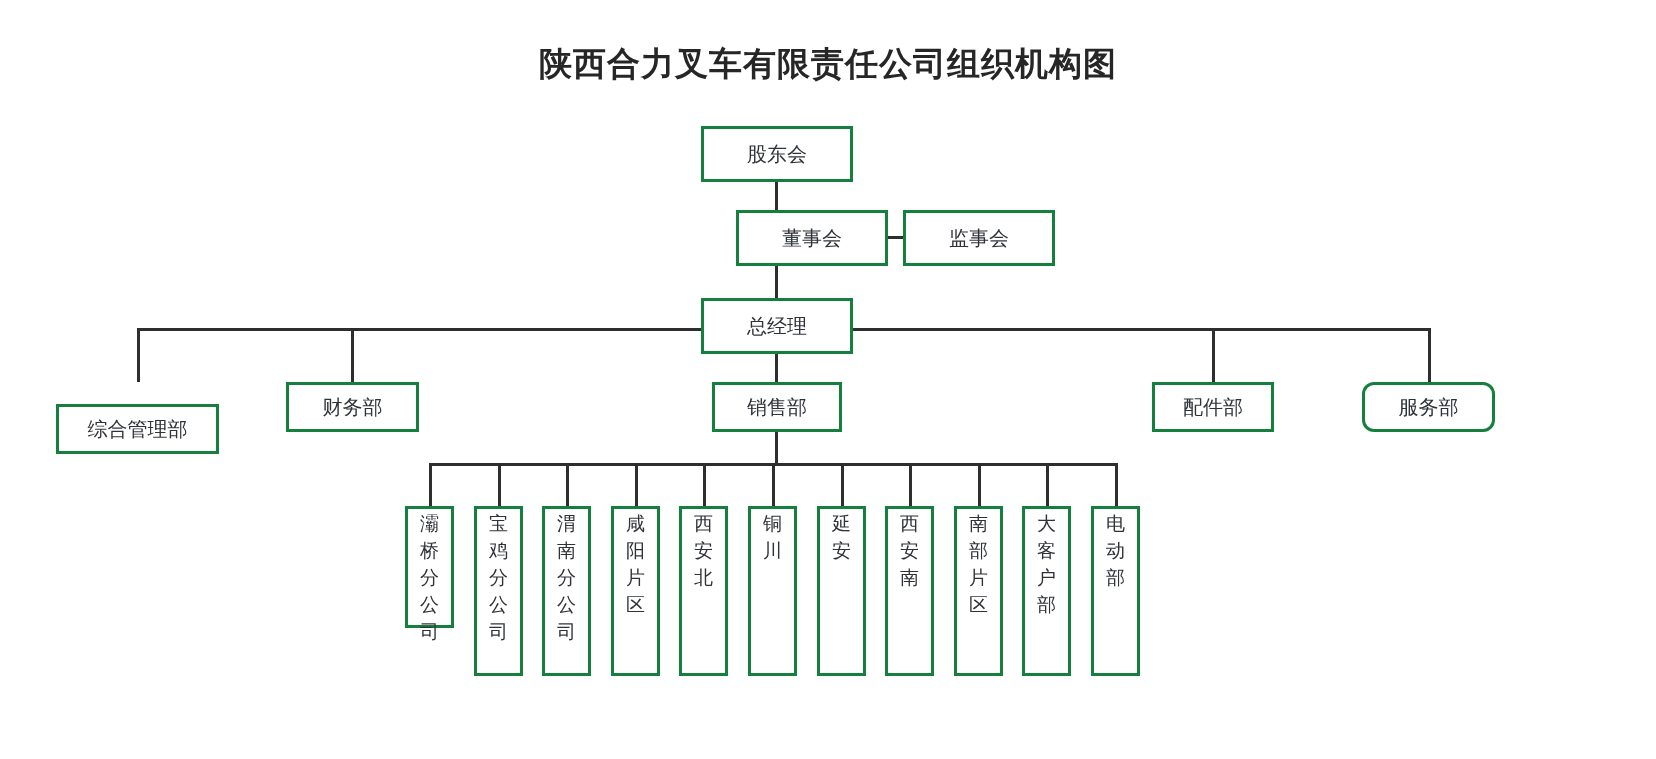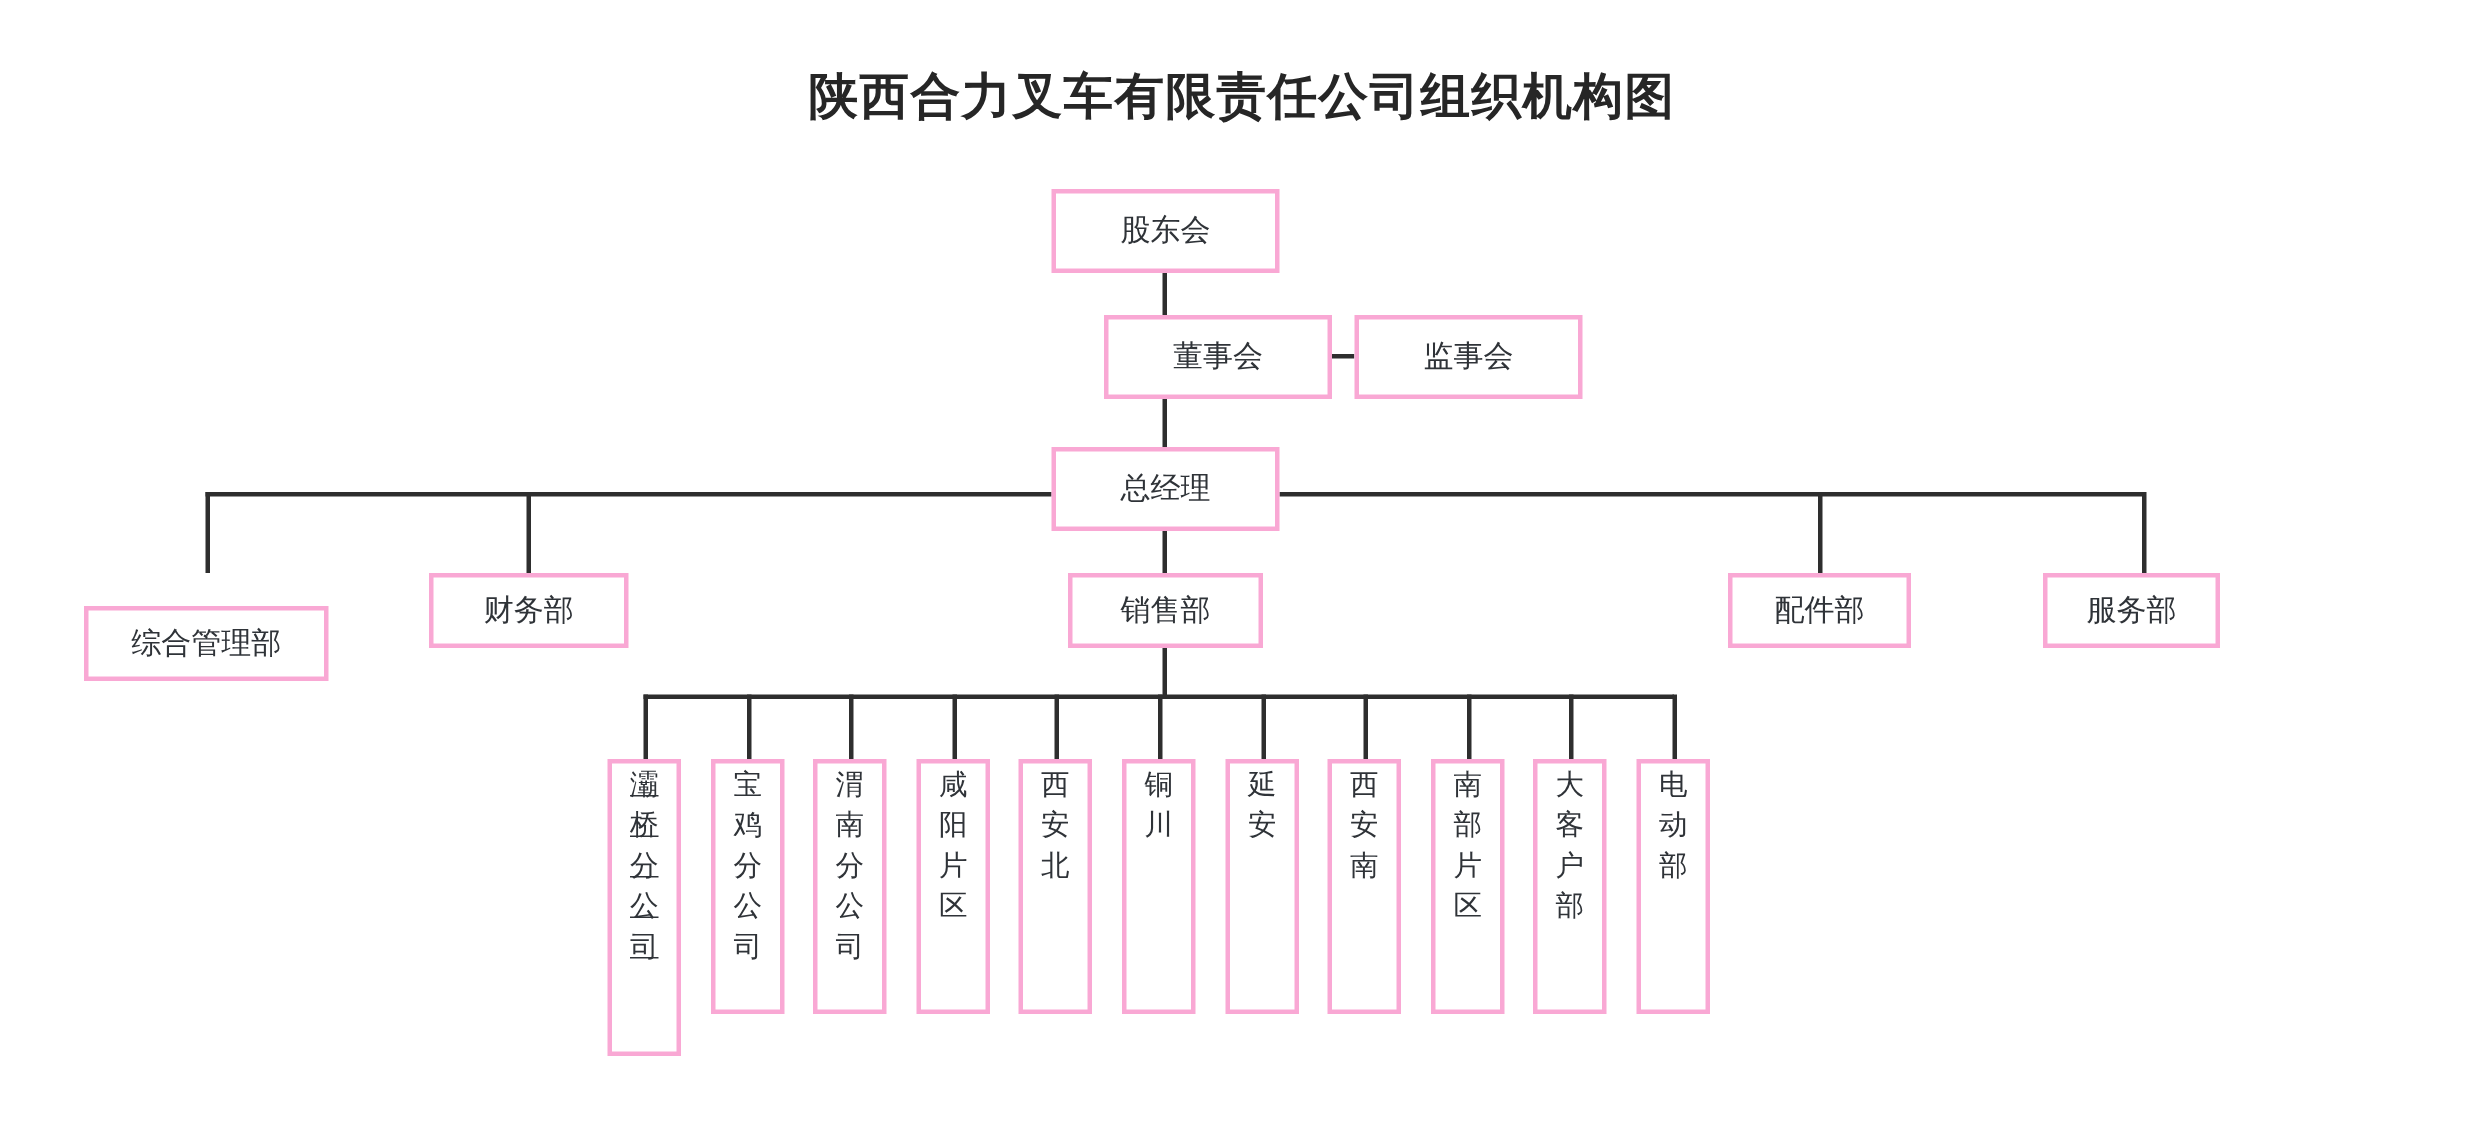--- a/index.html
+++ b/index.html
@@ -30,21 +30,21 @@
     font-weight: bold;
     font-size: 33px;
     letter-spacing: 1px;
     color: #262626;
     white-space: nowrap;
   }
   
   .node {
     position: absolute;
     box-sizing: border-box;
-    border: 3px solid #f9a8d4;
+    border: 3px solid #15803d;
     background: #ffffff;
     display: flex;
     align-items: center;
     justify-content: center;
     font-size: 20px;
     color: #2f3338;
     z-index: 5;
     line-height: 1.15;
   }
   .node.vert {
@@ -95,28 +95,28 @@
 
   <div class="conn v" style="left:137px; top:328px; height:54px;"></div>
   <div class="conn v" style="left:351px; top:328px; height:54px;"></div>
   <div class="conn v" style="left:1212px; top:328px; height:54px;"></div>
   <div class="conn v" style="left:1428px; top:328px; height:54px;"></div>
 
   <div class="node" style="left:56px; top:404px; width:163px; height:50px;">综合管理部</div>
   <div class="node" style="left:286px; top:382px; width:133px; height:50px;">财务部</div>
   <div class="node" style="left:712px; top:382px; width:130px; height:50px;">销售部</div>
   <div class="node" style="left:1152px; top:382px; width:122px; height:50px;">配件部</div>
-  <div class="node" style="left:1362px; top:382px; width:118px; height:50px;">服务部</div>
+  <div class="node" style="left:1362px; top:382px; width:133px; height:50px;border-radius:12px;">服务部</div>
 
   <div class="conn v" style="left:775px; top:432px; height:34px;"></div>
   <div class="conn h" style="left:429px; top:463px; width:687px;"></div>
 
   <div id="branch-layer">
       <div class="conn v" style="left: 429px; top: 463px; height: 43px;"></div>
-      <div class="node vert" style="left: 405px; top: 506px; width: 49px; height: 198px; text-decoration: underline;">
+      <div class="node vert" style="left: 405px; top: 506px; width: 49px; height: 122px;">
         <span class="vtext">灞桥分公司</span>
       </div>
       <div class="conn v" style="left: 498px; top: 463px; height: 43px;"></div>
       <div class="node vert" style="left: 474px; top: 506px; width: 49px; height: 170px; justify-content: center;">
         <span class="vtext">宝鸡分公司</span>
       </div>
       <div class="conn v" style="left: 566px; top: 463px; height: 43px;"></div>
       <div class="node vert" style="left: 542px; top: 506px; width: 49px; height: 170px;">
         <span class="vtext">渭南分公司</span>
       </div>

